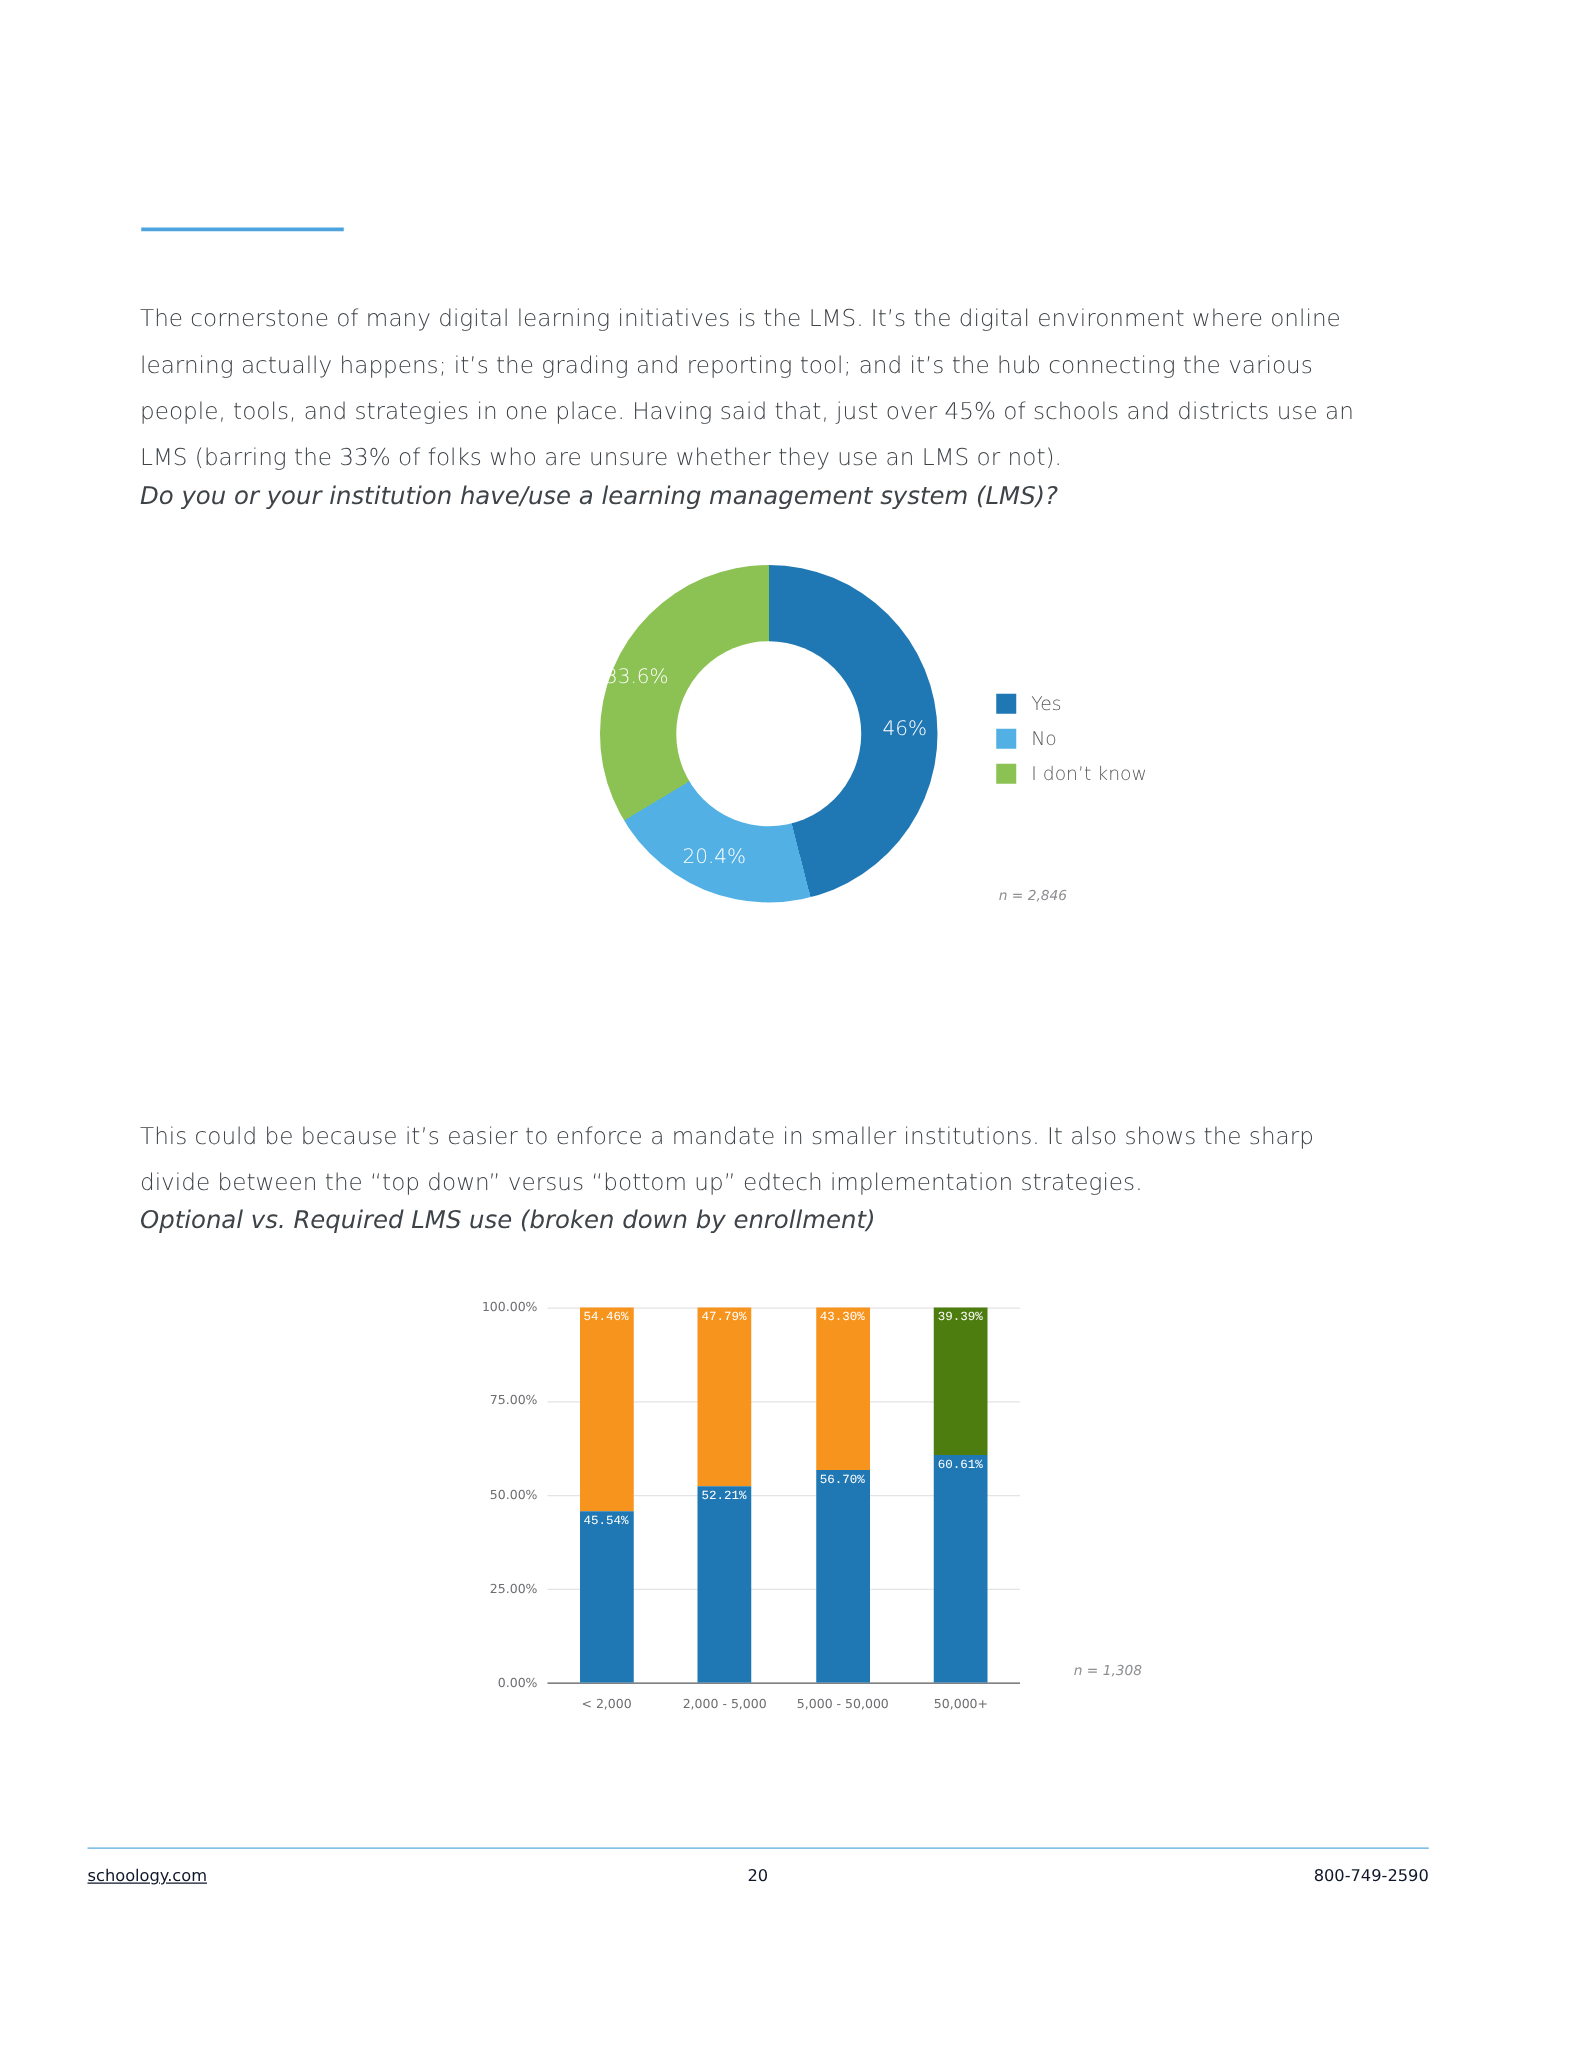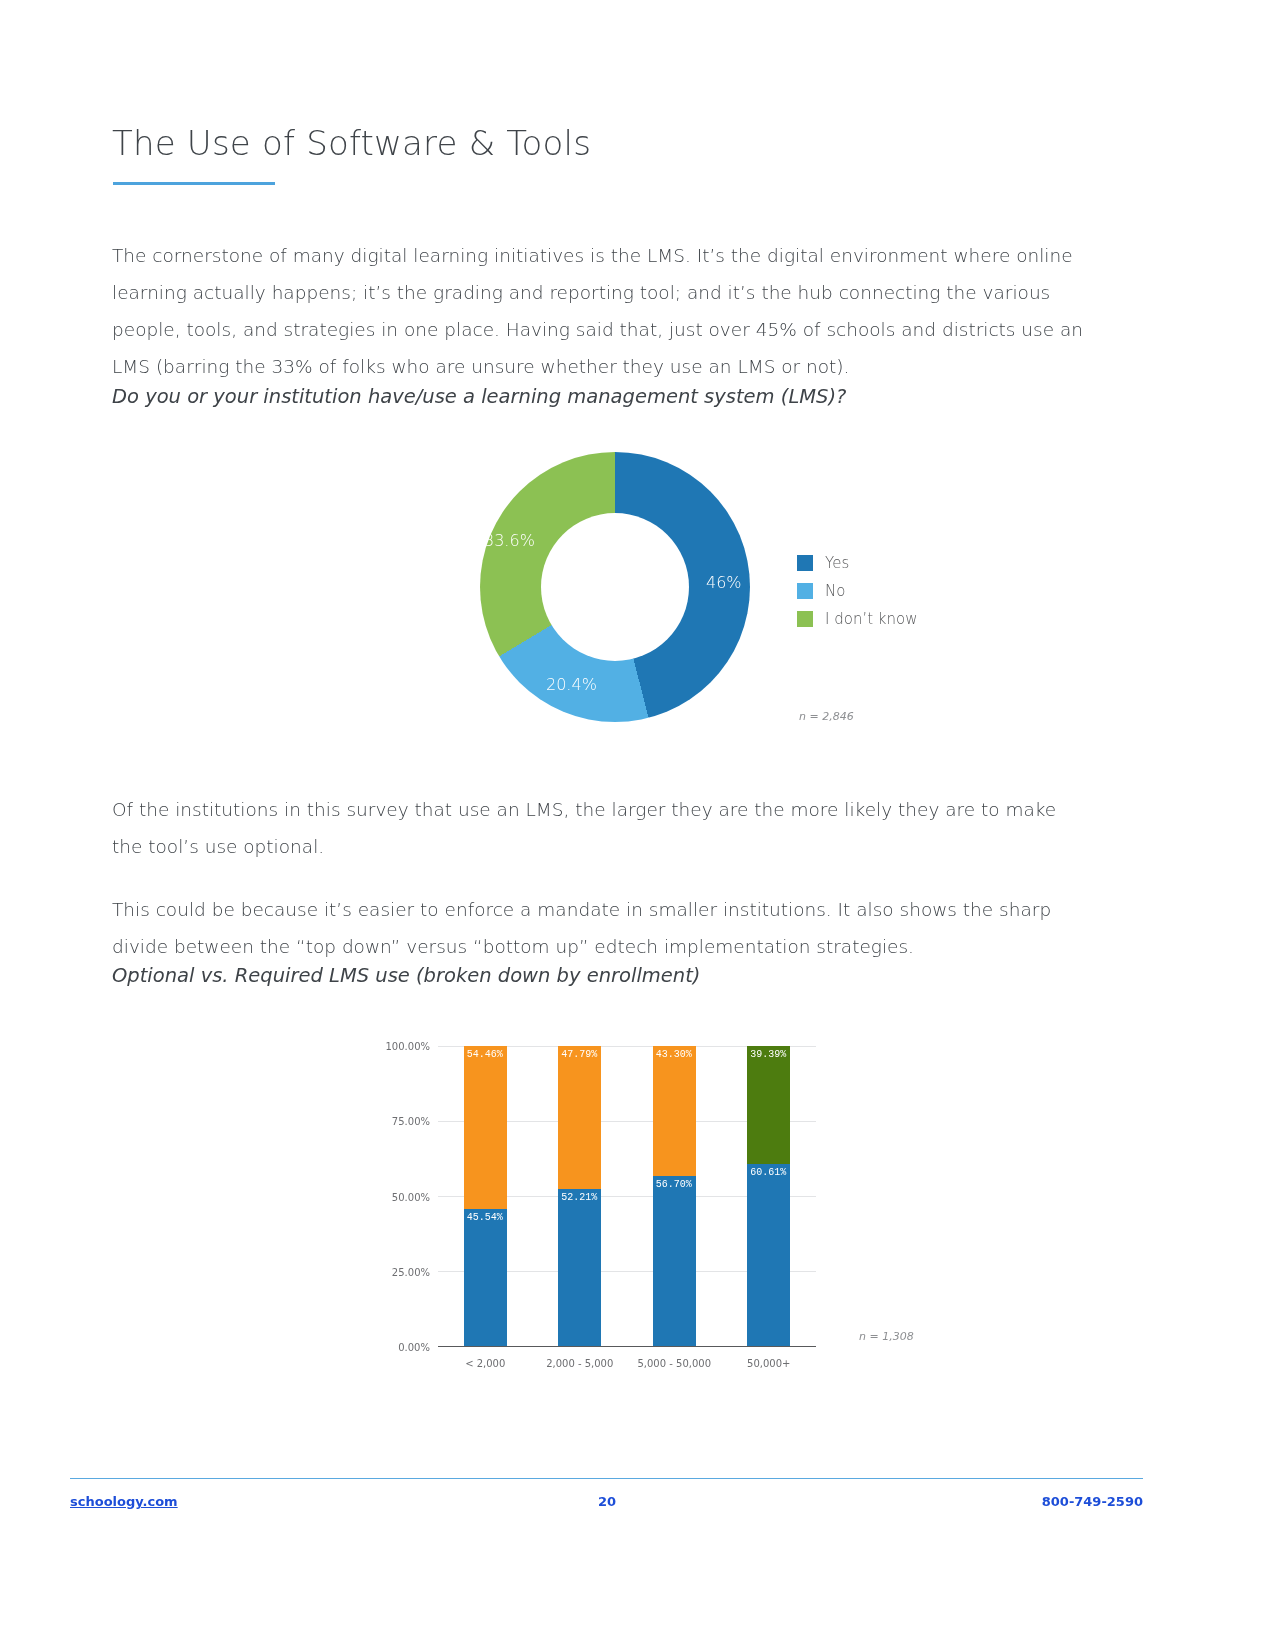--- a/index.html
+++ b/index.html
@@ -242,35 +242,34 @@
     left: 70px;
     top: 1478px;
     width: 1073px;
     height: 1px;
     background: #5aa9e0;
   }
   .footer-item {
     position: absolute;
     top: 1494px;
     font-size: 13px;
-    color: #1d4ed8;
-    font-family: "DejaVu Sans", sans-serif;
-    font-weight: 700;
+    color: #0f172a;
+    font-family: "DejaVu Sans", sans-serif;
+    font-weight: 400;
     white-space: nowrap;
   }
   #footer-site  { left: 70px; }
   #footer-page  { left: 598px; }
   #footer-phone { right: 132px; }
 </style>
 </head>
 <body>
 
 <div class="page">
 
-  <h1 class="title">The Use of Software &amp; Tools</h1>
   <div class="title-rule"></div>
 
   <p class="para" id="para1">The cornerstone of many digital learning initiatives is the LMS. It’s the digital environment where online learning actually happens; it’s the grading and reporting tool; and it’s the hub connecting the various people, tools, and strategies in one place. Having said that, just over 45% of schools and districts use an LMS (barring the 33% of folks who are unsure whether they use an LMS or not).</p>
 
   <div class="qline" id="q1">Do you or your institution have/use a learning management system (LMS)?</div>
 
   <div class="donut-wrap">
     <div class="donut" id="donut-ring" style="background: conic-gradient(rgb(31, 119, 180) 0deg, rgb(31, 119, 180) 165.6deg, rgb(82, 176, 228) 165.6deg, rgb(82, 176, 228) 239.04deg, rgb(140, 193, 83) 239.04deg, rgb(140, 193, 83) 360deg);"></div>
     <div class="donut-hole"></div>
     <div class="slice-label" id="lbl-yes">
@@ -294,21 +293,20 @@
       <span class="legend-text">No</span>
     </div>
     <div class="legend-row">
       <span class="swatch" id="sw-idk" style="background: rgb(140, 193, 83);"></span>
       <span class="legend-text">I don’t know</span>
     </div>
   </div>
 
   <div class="nnote" id="nnote-donut">n = 2,846</div>
 
-  <p class="para" id="para2">Of the institutions in this survey that use an LMS, the larger they are the more likely they are to make the tool’s use optional.</p>
   <p class="para" id="para3">This could be because it’s easier to enforce a mandate in smaller institutions. It also shows the sharp divide between the “top down” versus “bottom up” edtech implementation strategies.</p>
 
   <div class="qline" id="q2">Optional vs. Required LMS use (broken down by enrollment)</div>
 
   <div class="barchart">
     <div class="plot">
       <div id="gridlines">
           <div class="gridline" style="top: 0%;">
             <div class="ytick" style="top: 0%;">100.00%</div>
           </div>

